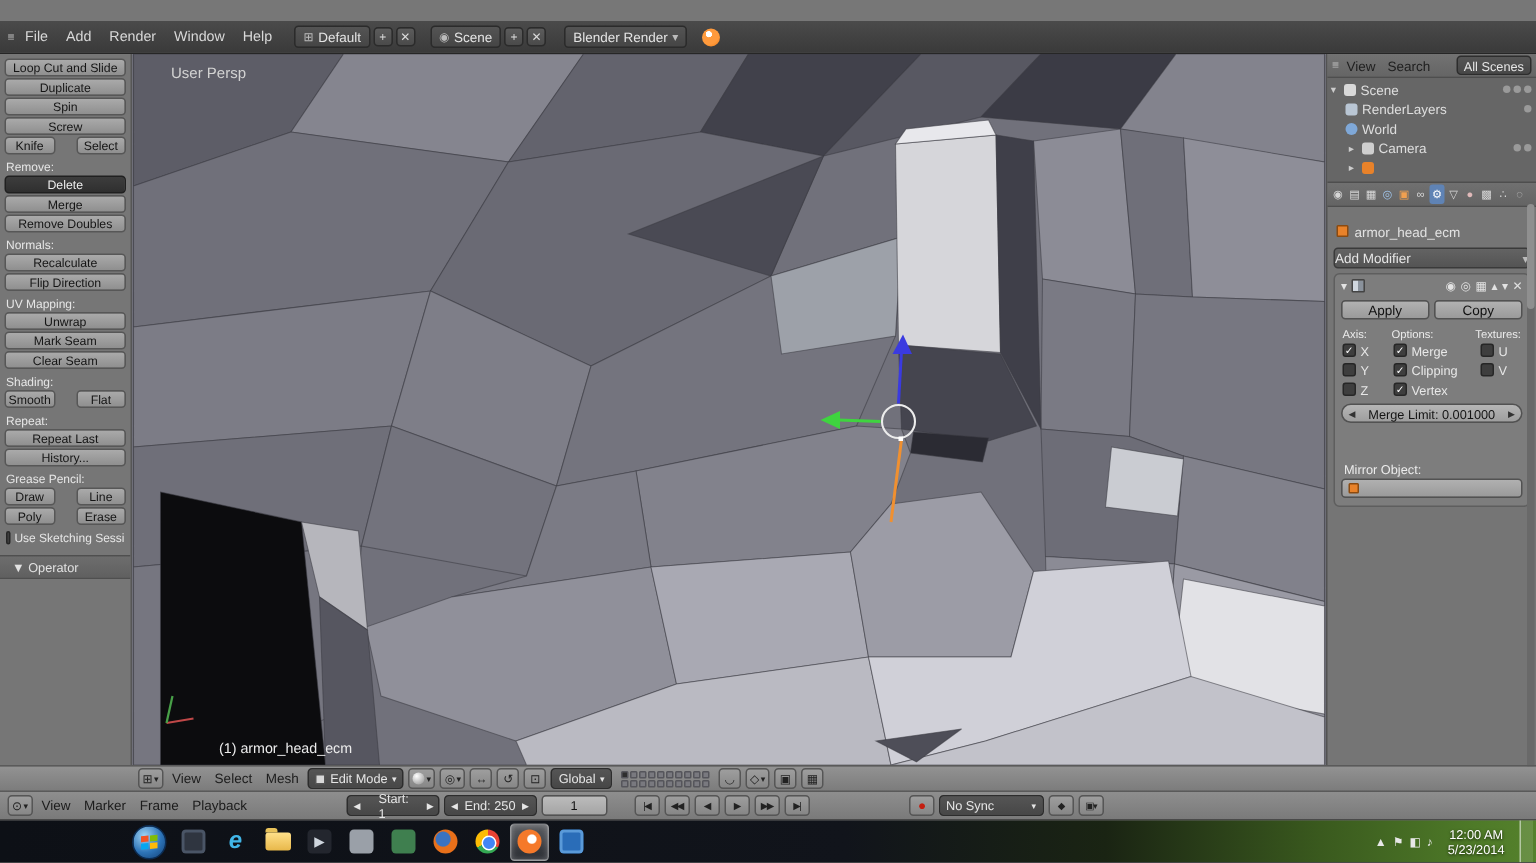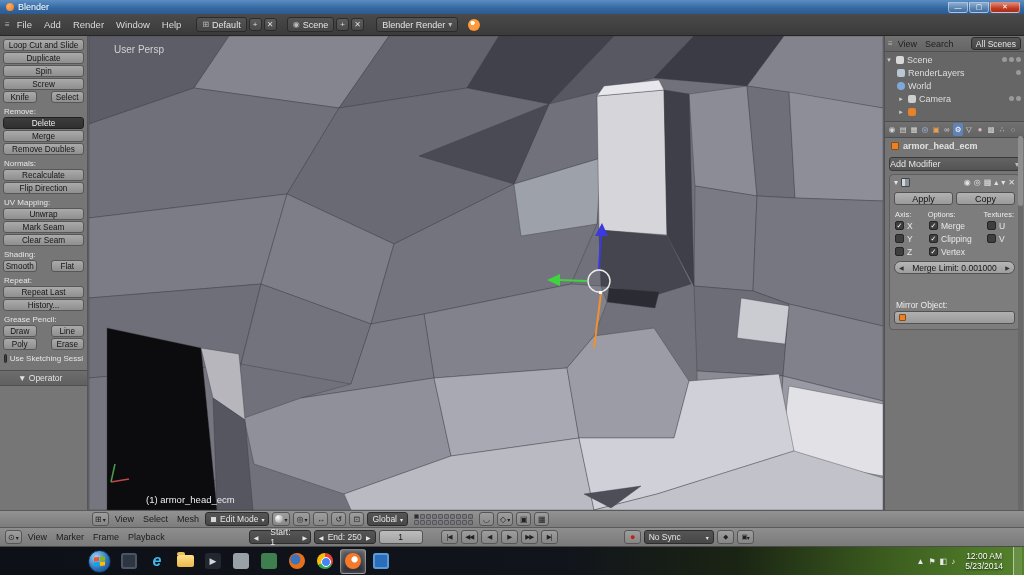--- a/index.html
+++ b/index.html
@@ -35,21 +35,21 @@
     background:#767676; border-right:1px solid #565656; padding-top:3px; overflow:hidden; }
   .ts-btn { margin:0 3px 1px; height:12px; background:linear-gradient(#aaaaaa,#8f8f8f);
     border:1px solid #575757; border-radius:3px; color:#151515; display:flex; align-items:center;
     justify-content:center; font-size:8.2px; white-space:nowrap; overflow:hidden; }
   .ts-btn.pressed { background:linear-gradient(#3d3d3d,#2f2f2f); color:#ececec; border-color:#202020; }
   .ts-row { display:flex; gap:14px; margin:0 3px 1px;align-items:flex-end; }
   .ts-row .ts-btn { flex:1; margin:0; }
   .ts-label { color:#e6e6e6; font-size:8px; padding:3px 4px 1px; }
   .ts-check { display:flex; align-items:center; gap:3px; padding:3px 4px; color:#e6e6e6; font-size:8px; white-space:nowrap; overflow:hidden; }
   .ophdr { margin-top:4px; background:linear-gradient(#6d6d6d,#606060); border-top:1px solid #4f4f4f;
-    border-bottom:1px solid #4f4f4f; color:#e2e2e2; font-size:8.5px; padding:2px 18px; }
+    border-bottom:1px solid #4f4f4f; color:#e2e2e2; font-size:8.5px; padding:2px 8px; }
 
   
   .viewport { position:absolute; left:88px; top:36px; width:796px; height:474px; background:#71717b; overflow:hidden; }
   .viewport svg { position:absolute; left:0; top:0; }
   .vp-label { position:absolute; font-size:10px; color:#d2d2d2; }
   .vp-objlabel { position:absolute; font-size:9.5px; color:#ececec; }
 
   
   .rightcol { position:absolute; left:884px; top:36px; width:140px; height:474px; background:#757575; border-left:1px solid #525252; }
   .outl-hdr { height:16px; background:linear-gradient(#727272,#656565); border-bottom:1px solid #4e4e4e;
@@ -59,21 +59,21 @@
   .orow { height:13px; display:flex; align-items:center; gap:3px; font-size:9px; color:#dedede; padding-right:3px; }
   .tw { width:8px; text-align:center; font-size:7px; color:#ccc; }
   .oi { width:8px; height:8px; border-radius:2px; flex:0 0 auto; }
   .odots { margin-left:auto; display:flex; gap:2px; }
   .odot { width:5px; height:5px; border-radius:50%; background:#9a9a9a; }
 
   .ptabs { height:16px; background:linear-gradient(#707070,#646464); border-bottom:1px solid #4e4e4e;
     display:flex; align-items:center; padding:0 2px; gap:1px; }
   .ptab { width:10px; height:13px; display:flex; align-items:center; justify-content:center; font-size:7.5px; color:#d6d6d6; border-radius:2px; }
   .ptab.active { background:#5f83b5; color:#fff; }
-  .pcrumb { height:16px; display:flex; align-items:center; gap:4px; padding:0 6px; font-size:9px; color:#e2e2e2;font-weight:bold; }
+  .pcrumb { height:16px; display:flex; gap:4px; padding:12px 6px; font-size:9px; color:#e2e2e2; }
   .cubeglyph { width:8px; height:8px; background:#e8822a; border:1px solid #8a4a10; border-radius:1px; }
   .addmod { margin:3px 4px; height:14px; background:linear-gradient(#636363,#545454); border:1px solid #3a3a3a;
     border-radius:3px; color:#e6e6e6; font-size:9px; display:flex; align-items:center; justify-content:space-between; gap:5px; }
   .modpanel { margin:2px 4px; background:#7d7d7d; border:1px solid #5e5e5e; border-radius:4px; padding-bottom:5px; }
   .modhdr { height:15px; display:flex; align-items:center; gap:3px; padding:0 4px; color:#e2e2e2; font-size:8px; }
   .mirrico { width:9px; height:9px; background:linear-gradient(90deg,#cfd6de 50%,#8a929c 50%); border:1px solid #444; border-radius:1px; }
   .btnrow { display:flex; gap:3px; margin:2px 4px; }
   .pbtn { flex:1; height:13px; background:linear-gradient(#b2b2b2,#9a9a9a); border:1px solid #525252;
     border-radius:3px; color:#111; font-size:9px; display:flex; align-items:center; justify-content:center; }
   .collabels { display:flex; padding:3px 5px 1px; font-size:7.5px; color:#ececec; }
@@ -143,28 +143,20 @@
   .tray { margin-left:auto; display:flex; align-items:center; gap:4px; padding-right:2px; color:#f0f0f0; }
   .trayico { font-size:8px; color:#e8e8e8; }
   .clock { text-align:center; font-size:8.5px; color:#fff; line-height:10px; padding:0 6px; text-shadow:0 1px 2px rgba(0,0,0,.8); }
   .showdesk { width:9px; height:28px; border-left:1px solid rgba(255,255,255,.5); background:rgba(255,255,255,.12); }
 </style>
 </head>
 <body>
 
 <div class="screen">
 
-  <div class="titlebar">
-    <span class="blico"></span>
-    <span>Blender</span>
-    <span class="spacer"></span>
-    <span class="wbtn">—</span>
-    <span class="wbtn">▢</span>
-    <span class="wbtn close">✕</span>
-  </div>
 
   <div class="blheader">
     <span class="icon8">≡</span>
     <span class="imenu">File</span>
     <span class="imenu">Add</span>
     <span class="imenu">Render</span>
     <span class="imenu">Window</span>
     <span class="imenu">Help</span>
     <span class="hdd" style="margin-left:8px;">
       <span class="icon8">⊞</span>
@@ -491,21 +483,21 @@
     <span class="hbtn">▣</span>
     <span class="hbtn">▦</span>
   </div>
 
   <div class="timeline">
     <span class="hbtn">⊙<span style="font-size:6px;">▾</span></span>
     <span class="hmenu">View</span>
     <span class="hmenu">Marker</span>
     <span class="hmenu">Frame</span>
     <span class="hmenu">Playback</span>
-    <span class="tfld" style="width:62px; margin-left:78px;gap:12px;">
+    <span class="tfld" style="width:62px; margin-left:60px;gap:12px;">
       <span style="font-size:6px;">◀</span>
       <span>Start: 1</span>
       <span style="font-size:6px;">▶</span>
     </span>
     <span class="tfld" style="width:62px;">
       <span style="font-size:6px;">◀</span>
       <span>End: 250</span>
       <span style="font-size:6px;">▶</span>
     </span>
     <span class="framefld">1</span>

